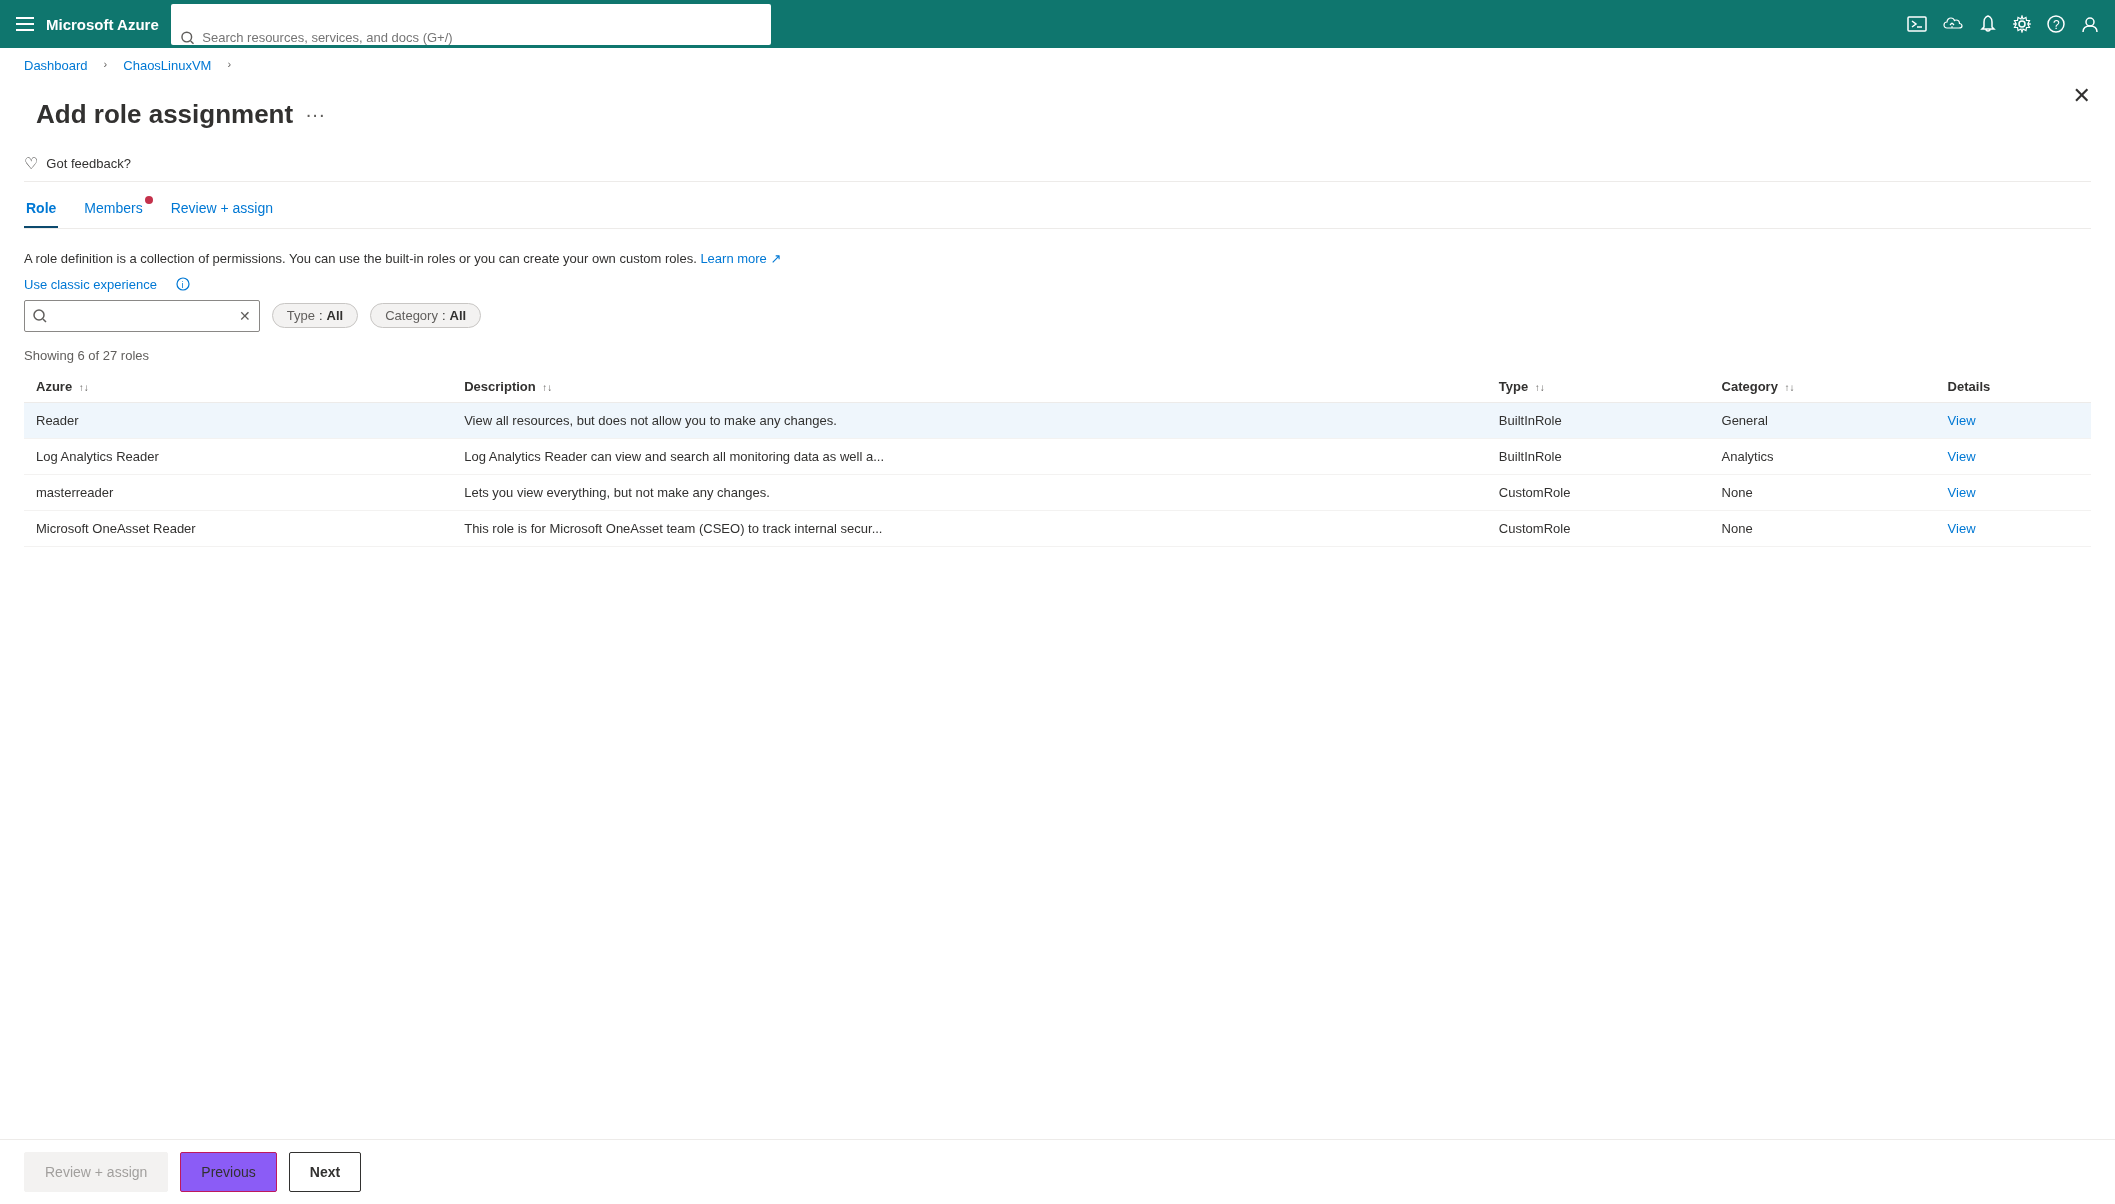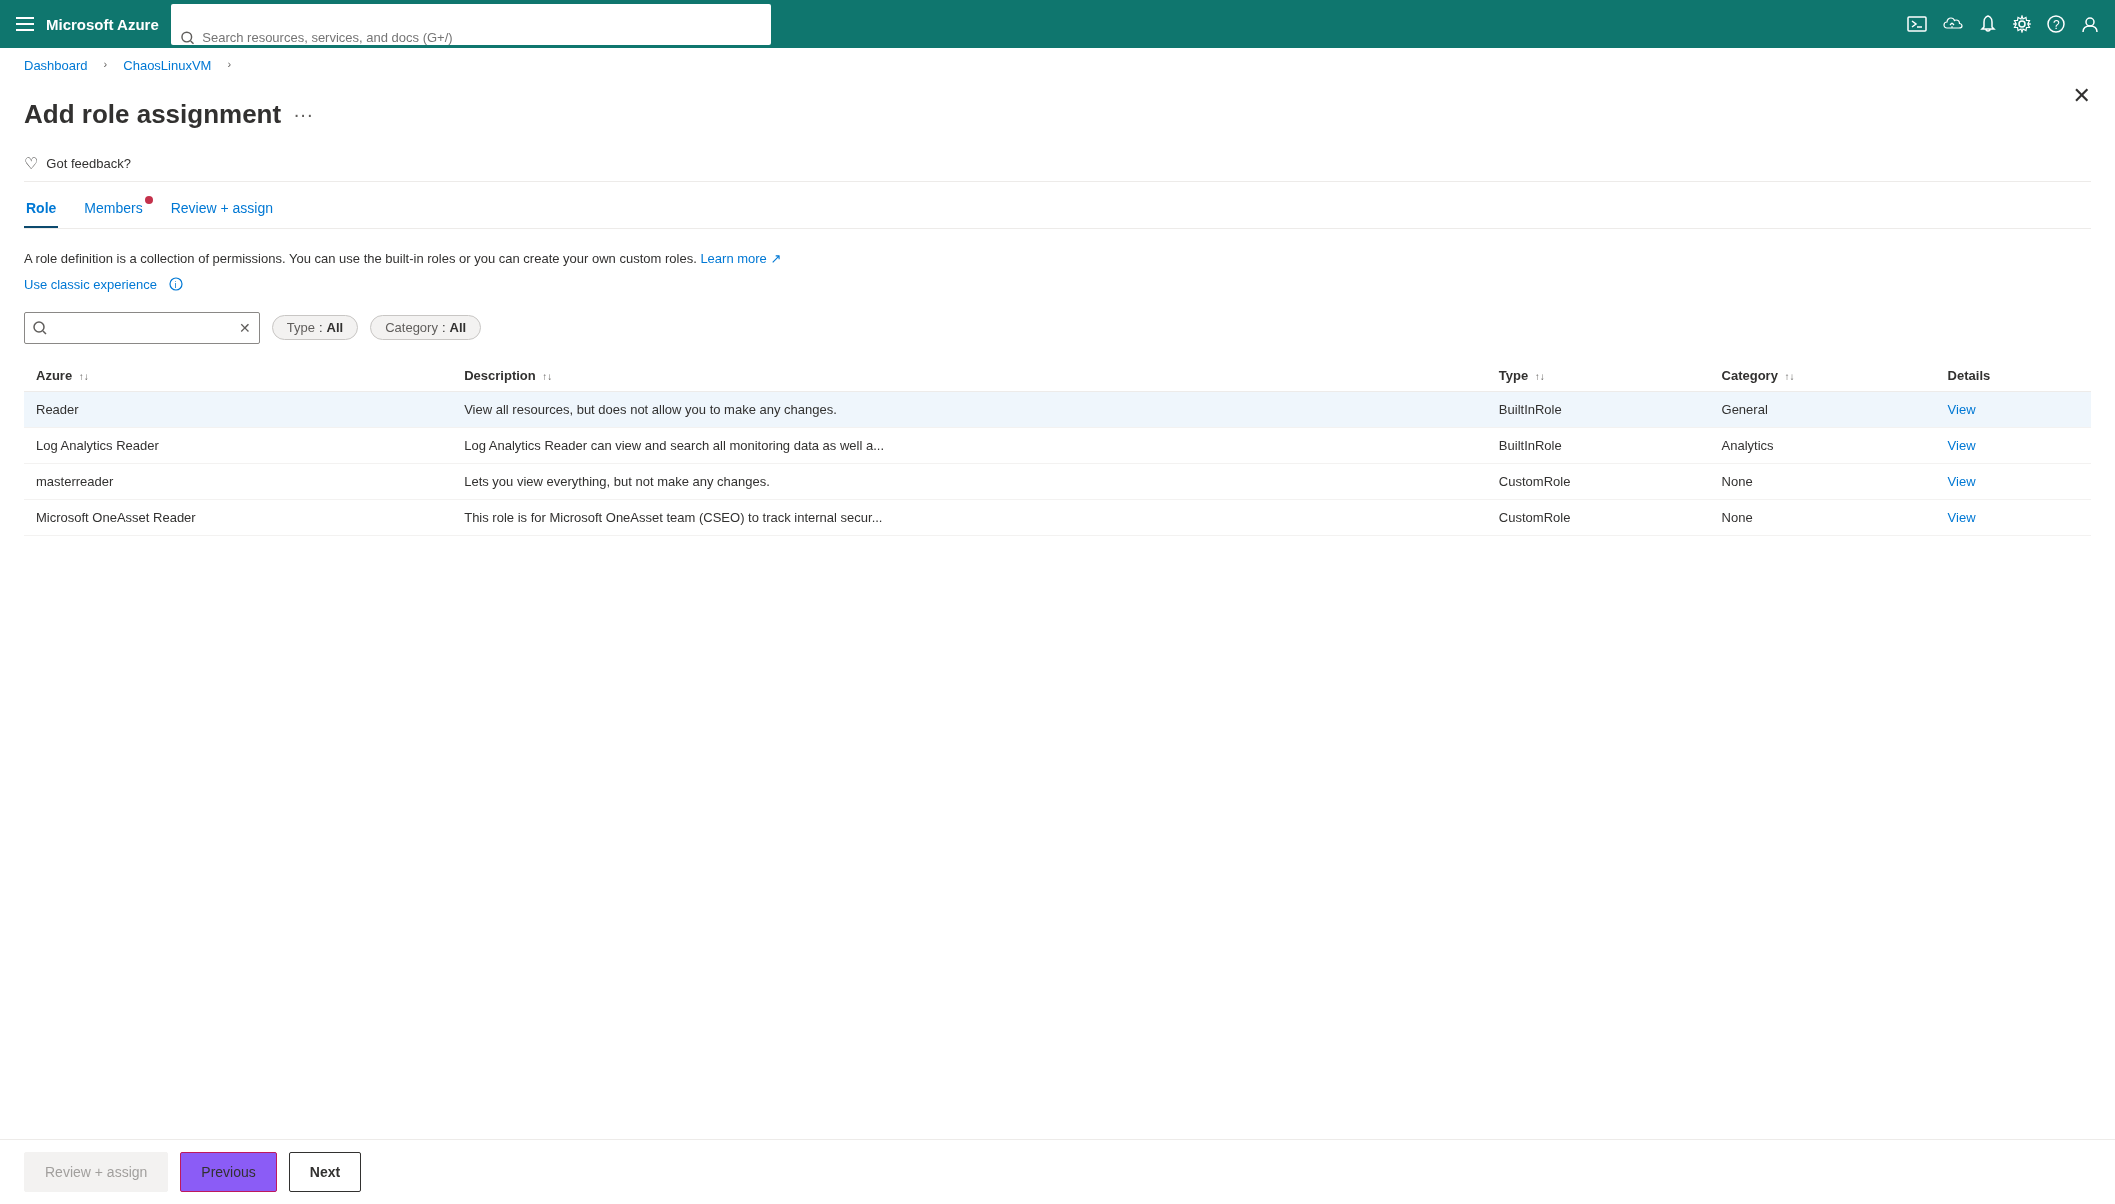--- a/index.html
+++ b/index.html
@@ -74,20 +74,21 @@
     
     .main-content {
       padding: 16px 24px 0 24px;
       position: relative;
     }
     .page-header {
       display: flex;
       align-items: center;
       gap: 12px;
       margin-bottom: 16px;
+      margin-left: 12px;
     }
     .page-title {
       font-size: 26px;
       font-weight: 600;
       color: #323130;
     }
     .page-header-more {
       color: #605e5c;
       font-size: 20px;
       cursor: pointer;
@@ -154,22 +155,22 @@
       margin-bottom: 8px;
       line-height: 1.5;
     }
     .description a { color: #0078d4; text-decoration: none; }
     .classic-link {
       font-size: 13px;
       color: #0078d4;
       text-decoration: none;
       display: flex;
       align-items: center;
-      gap: 12px;
-      margin-bottom: 20px;
+      gap: 19px;
+      margin-bottom: 8px;
     }
 
     
     .filter-row {
       display: flex;
       align-items: center;
       gap: 12px;
       margin-bottom: 16px;
     }
     .search-box {
@@ -423,20 +424,21 @@
       <span>: </span>
       <span class="value">All</span>
     </div>
     <div class="filter-pill">
       <span class="label">Category</span>
       <span>: </span>
       <span class="value">All</span>
     </div>
   </div>
 
+  <p class="showing-text">Showing 6 of 27 roles</p>
 
   <div class="table-container">
     <table class="roles-table">
       <thead>
         <tr>
           <th>
             <span>Azure</span>
             <span class="sort-icons">↑↓</span>
           </th>
           <th>

